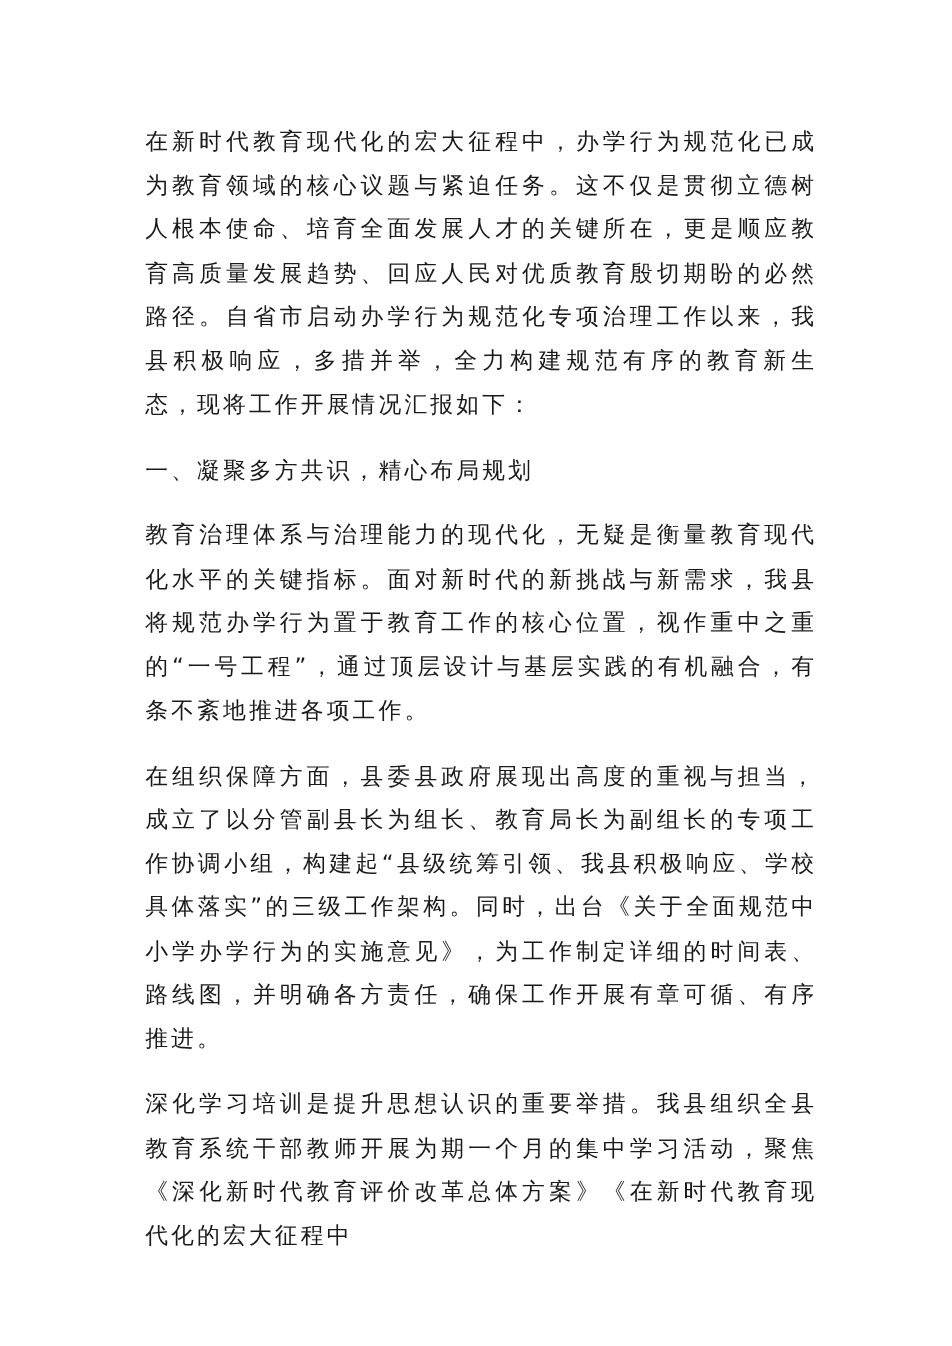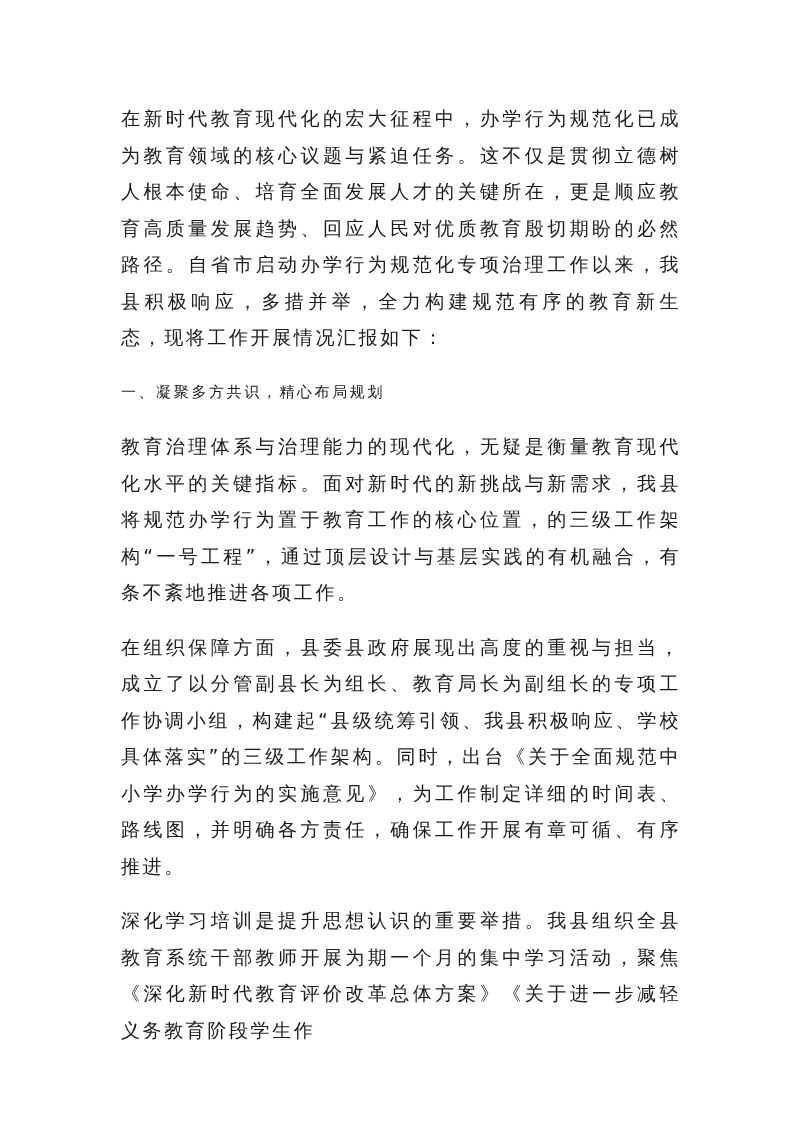--- a/index.html
+++ b/index.html
@@ -34,31 +34,31 @@
       font-size: 19px;
       line-height: 36.5px;
       letter-spacing: 2.6px;
       text-align: justify;
       text-justify: inter-character;
       word-break: break-all;
     }
     .para + .para { margin-top: 18px; }
     .heading {
       margin: 18px 0 0 0;
-      font-size: 15px;
+      font-size: 19px;
       line-height: 36.5px;
       letter-spacing: 2.6px;
       font-weight: normal;
     }
     .heading + .para { margin-top: 18px; }
   </style>
 </head>
 <body>
 
 <div class="page">
   <div class="content">
     <p class="para">在新时代教育现代化的宏大征程中，办学行为规范化已成为教育领域的核心议题与紧迫任务。这不仅是贯彻立德树人根本使命、培育全面发展人才的关键所在，更是顺应教育高质量发展趋势、回应人民对优质教育殷切期盼的必然路径。自省市启动办学行为规范化专项治理工作以来，我县积极响应，多措并举，全力构建规范有序的教育新生态，现将工作开展情况汇报如下：</p>
     <h2 class="heading">一、凝聚多方共识，精心布局规划</h2>
-    <p class="para">教育治理体系与治理能力的现代化，无疑是衡量教育现代化水平的关键指标。面对新时代的新挑战与新需求，我县将规范办学行为置于教育工作的核心位置，的三级工作架构“一号工程”，通过顶层设计与基层实践的有机融合，有条不紊地推进各项工作。</p>
+    <p class="para">教育治理体系与治理能力的现代化，无疑是衡量教育现代化水平的关键指标。面对新时代的新挑战与新需求，我县将规范办学行为置于教育工作的核心位置，视作重中之重的“一号工程”，通过顶层设计与基层实践的有机融合，有条不紊地推进各项工作。</p>
     <p class="para">在组织保障方面，县委县政府展现出高度的重视与担当，成立了以分管副县长为组长、教育局长为副组长的专项工作协调小组，构建起“县级统筹引领、我县积极响应、学校具体落实”的三级工作架构。同时，出台《关于全面规范中小学办学行为的实施意见》，为工作制定详细的时间表、路线图，并明确各方责任，确保工作开展有章可循、有序推进。</p>
-    <p class="para">深化学习培训是提升思想认识的重要举措。我县组织全县教育系统干部教师开展为期一个月的集中学习活动，聚焦《深化新时代教育评价改革总体方案》《关于进一步减轻义务教育阶段学生作</p>
+    <p class="para">深化学习培训是提升思想认识的重要举措。我县组织全县教育系统干部教师开展为期一个月的集中学习活动，聚焦《深化新时代教育评价改革总体方案》《在新时代教育现代化的宏大征程中</p>
   </div>
 </div>
 
 </body></html>

